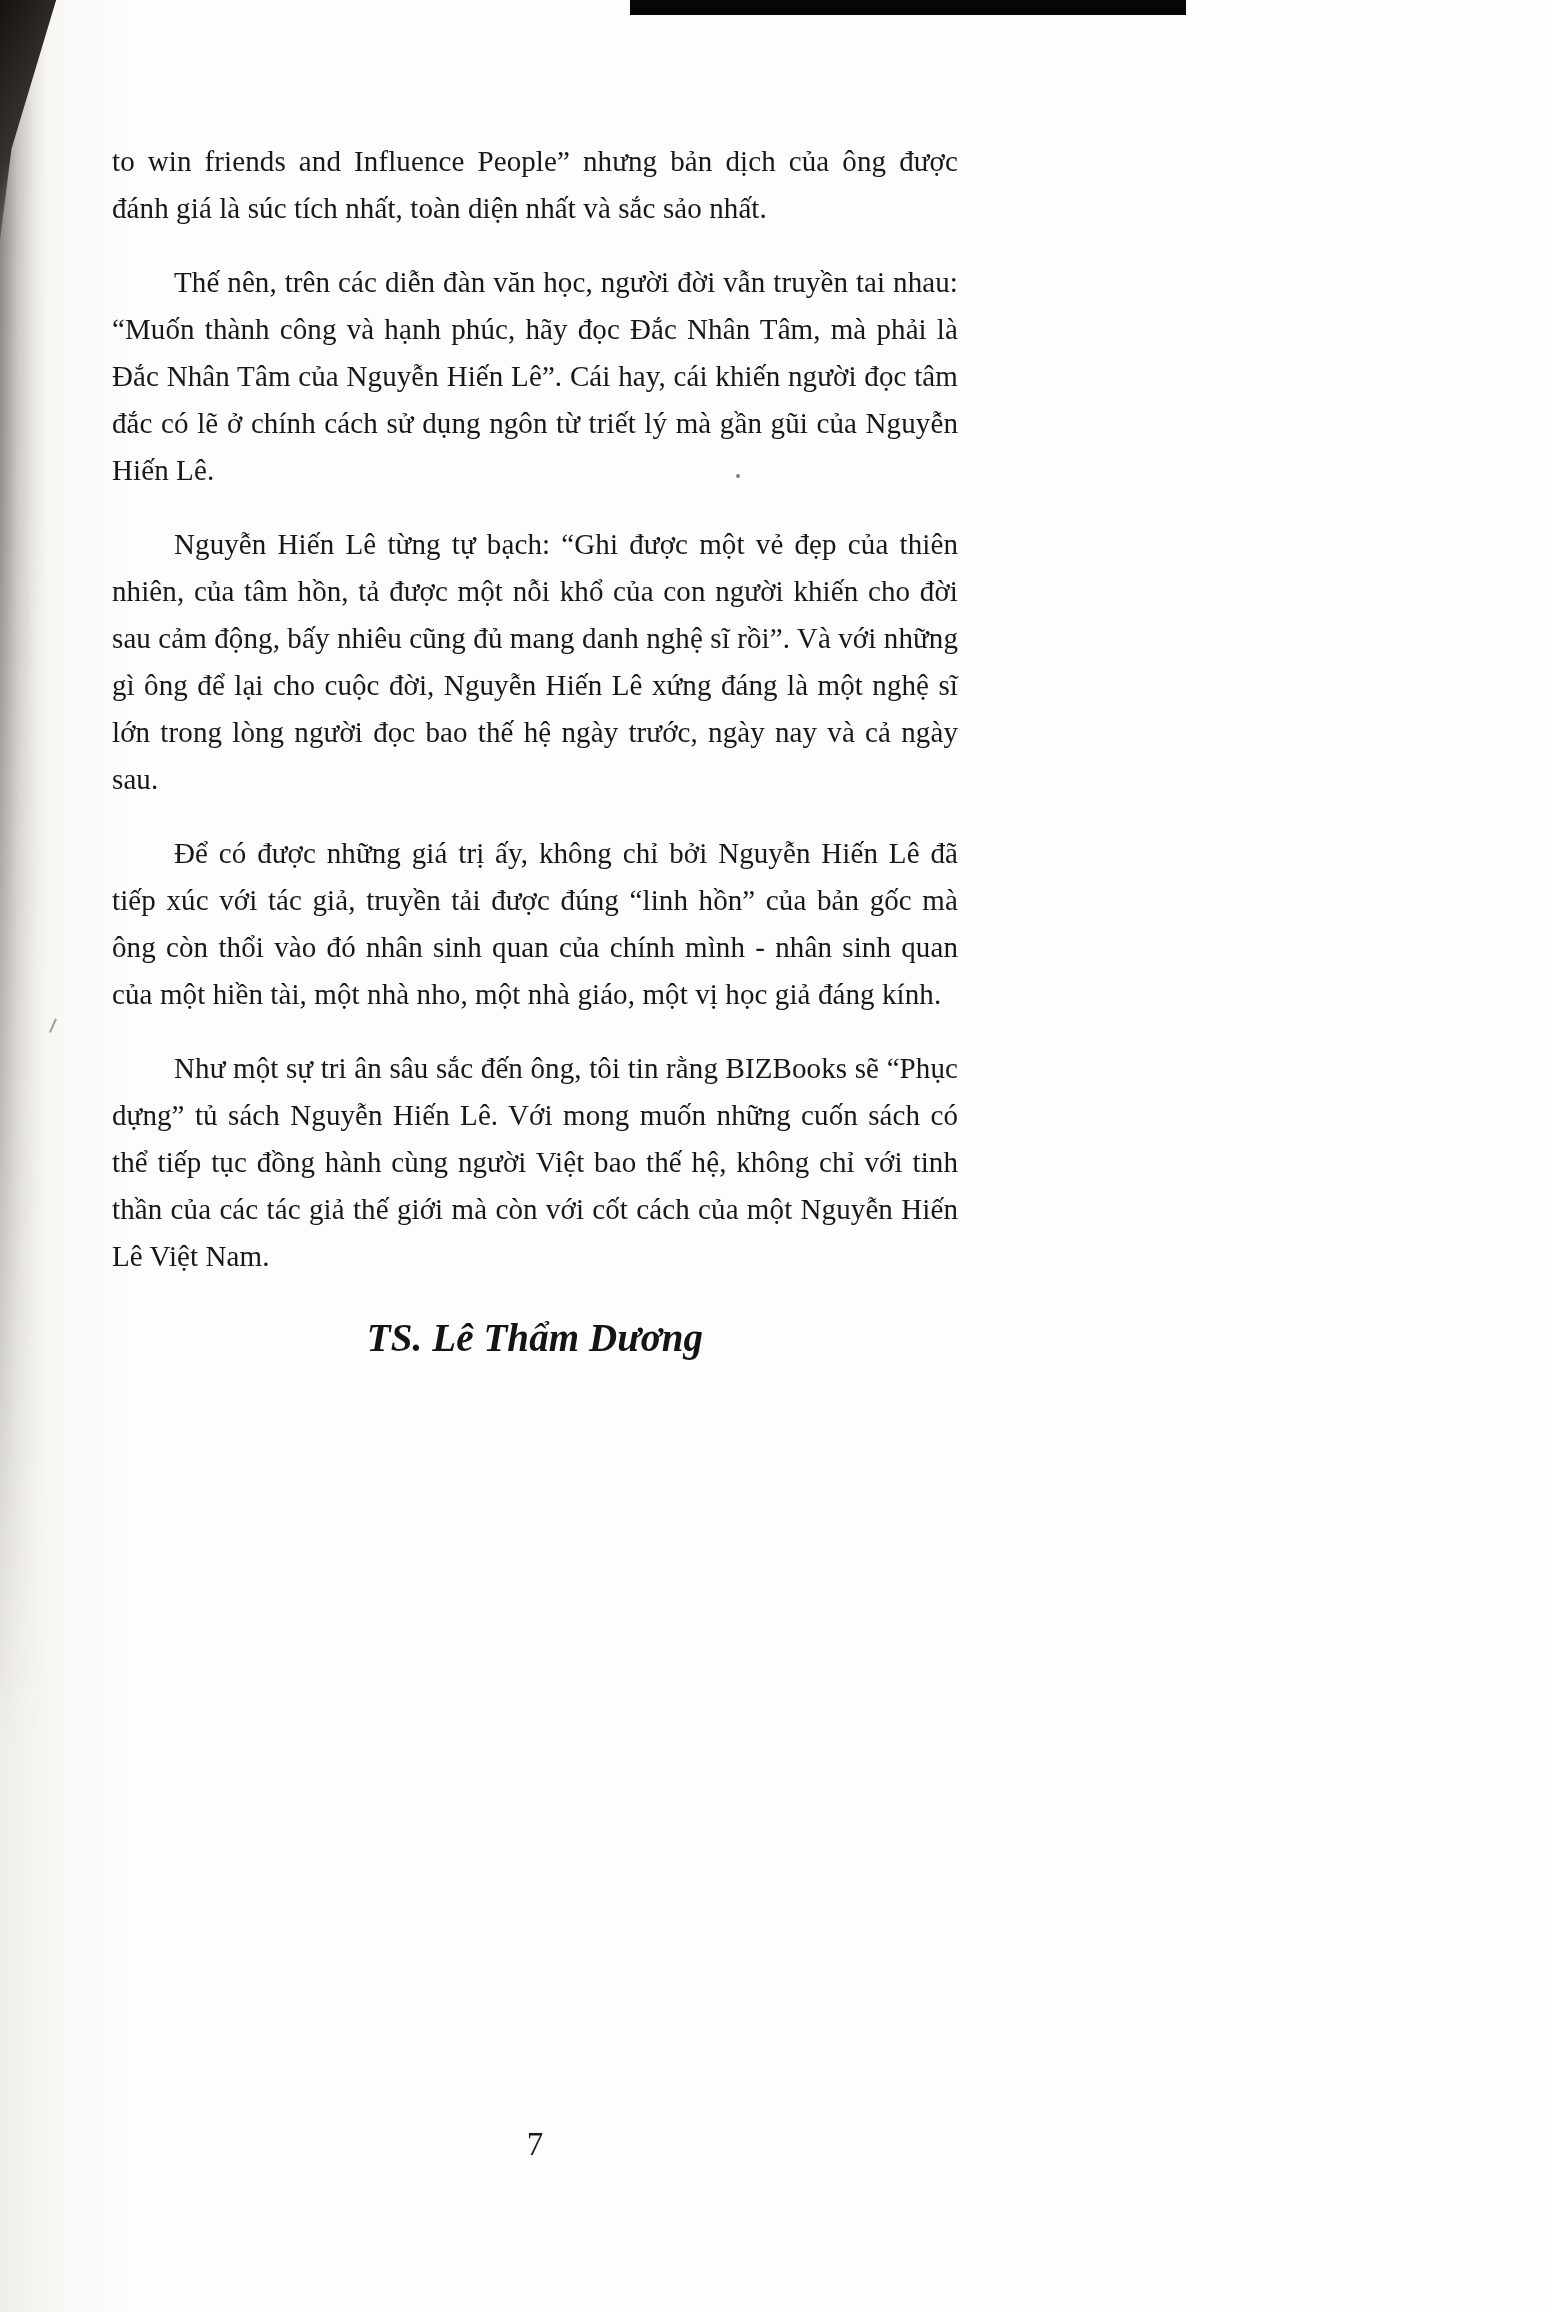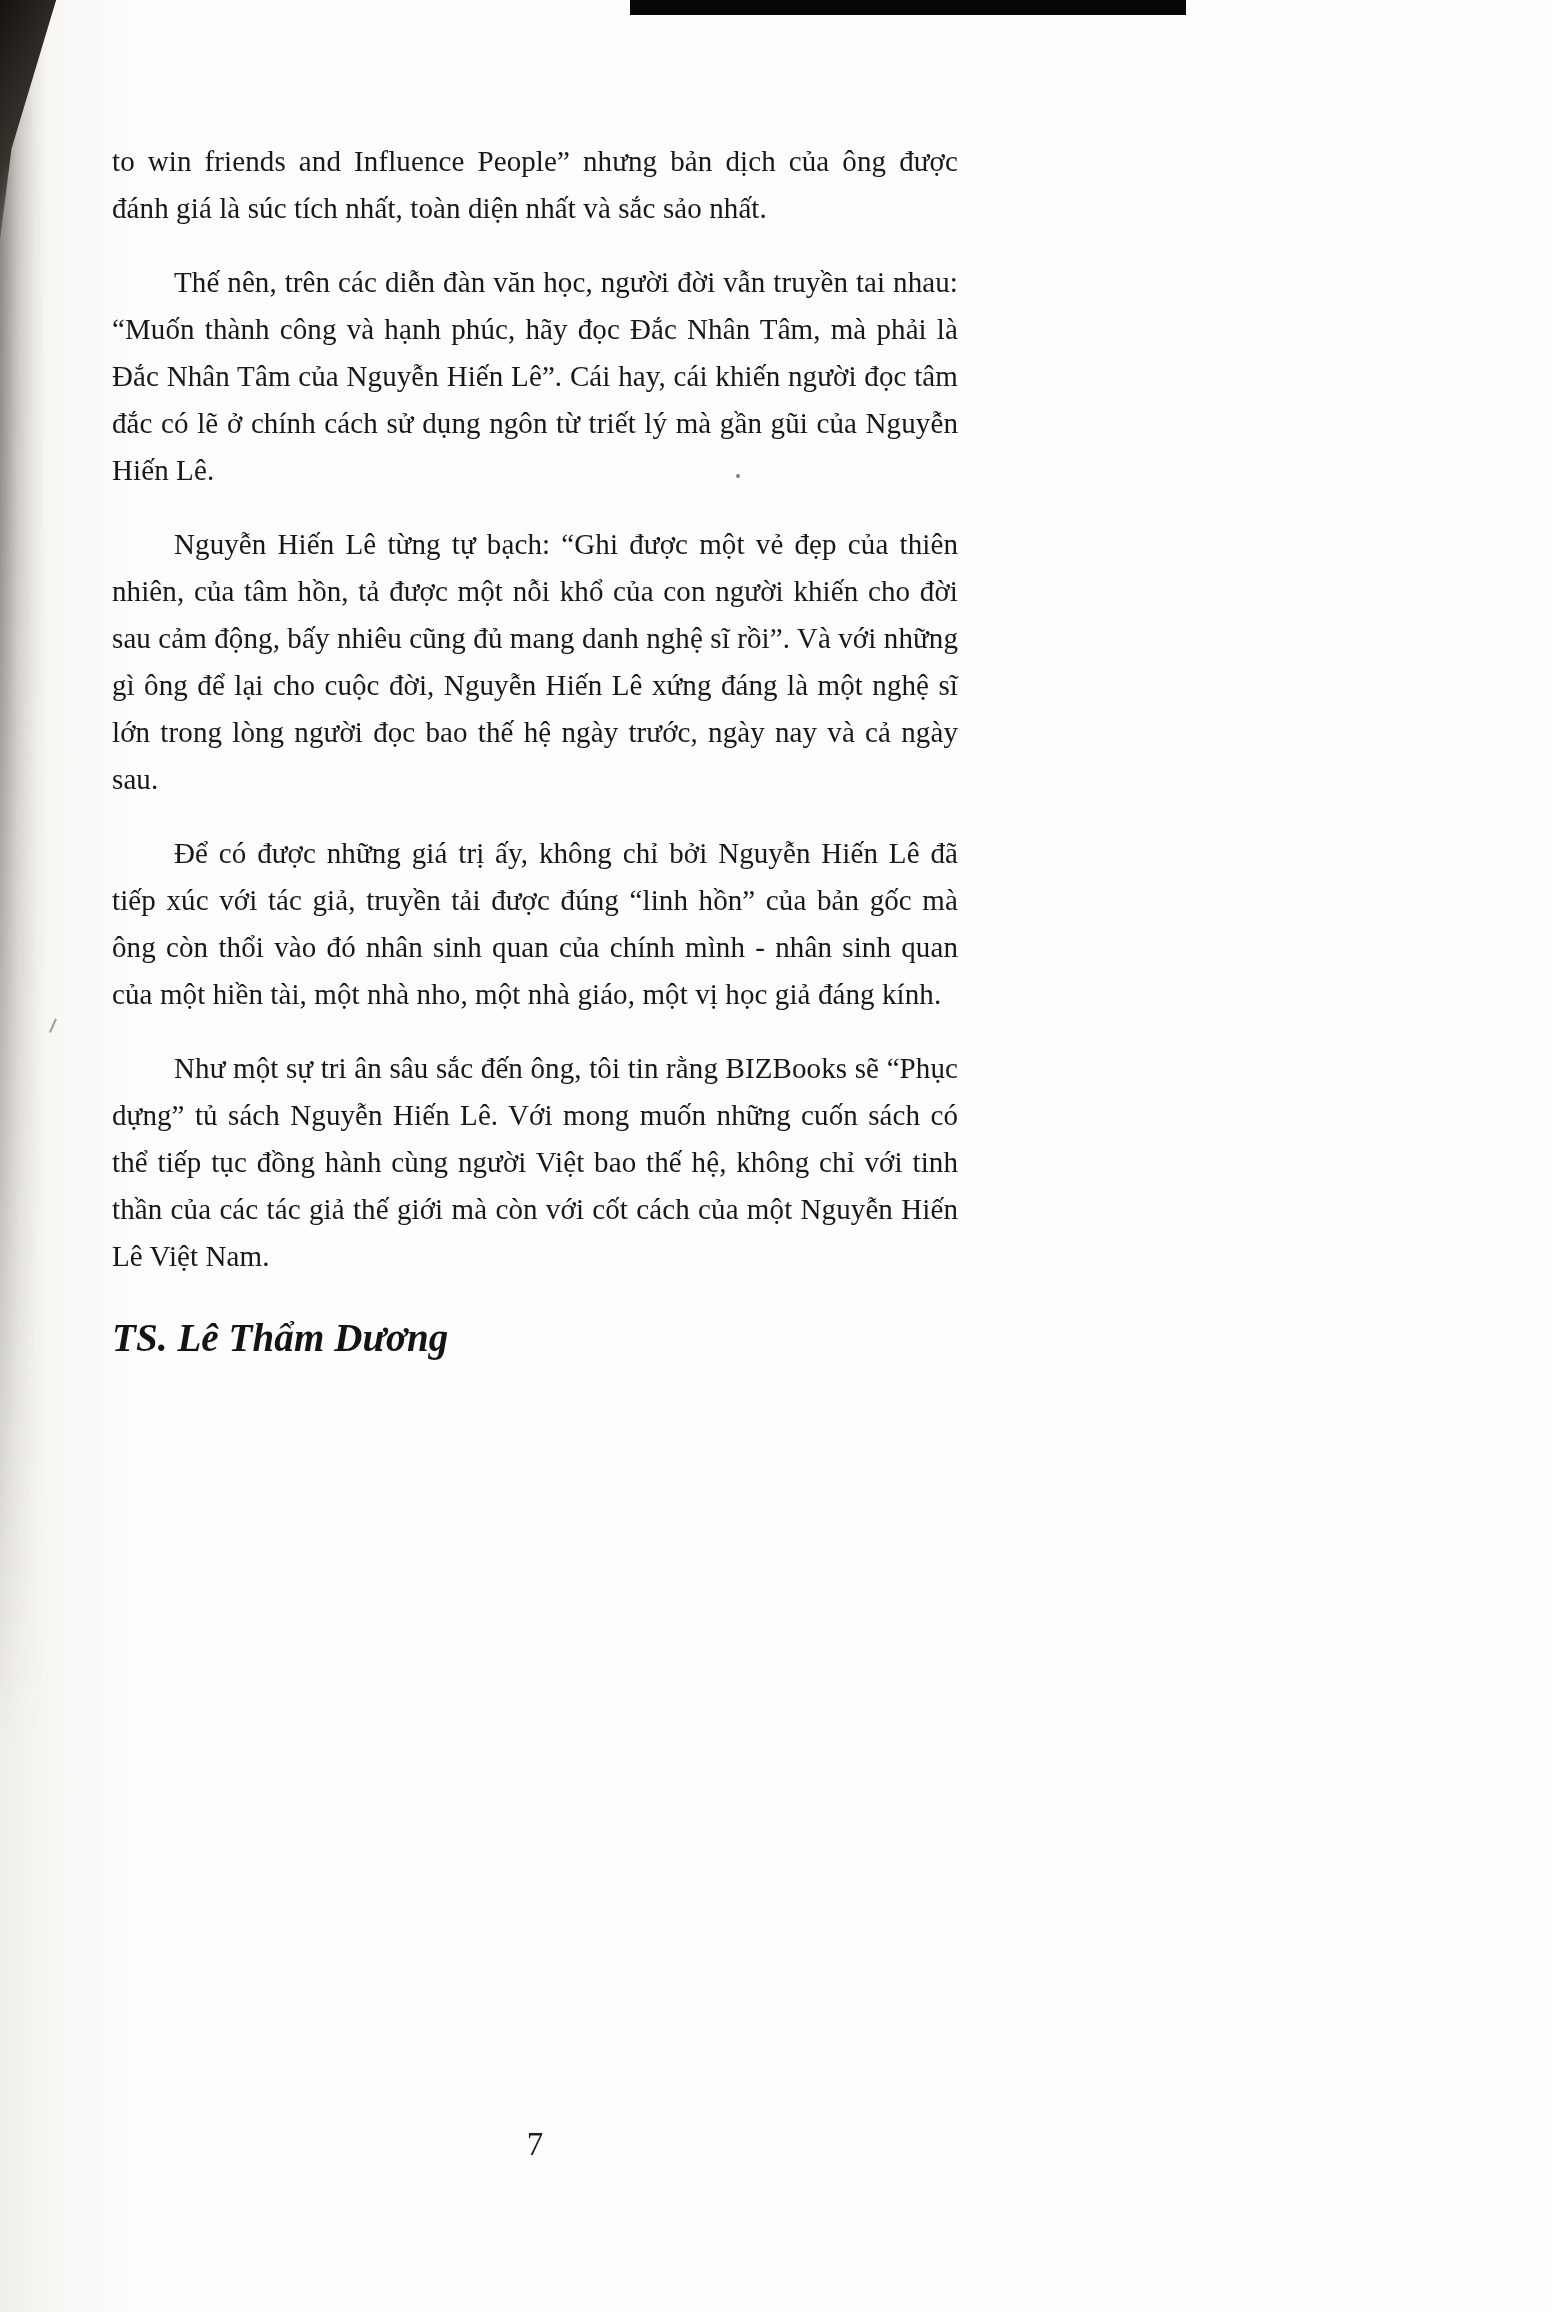--- a/index.html
+++ b/index.html
@@ -61,21 +61,21 @@
   }
   .para {
     margin: 0 0 27px 0;
     text-indent: 62px;
   }
   .para.no-indent {
     text-indent: 0;
   }
   .signature {
     margin: 34px 0 0 0;
-    text-align: left;
+    text-align: center;
     font-weight: bold;
     font-style: italic;
     font-size: 39px;
     line-height: 48px;
     color: #141416;
   }
   .page-number {
     position: absolute;
     left: 112px;
     top: 2126px;

